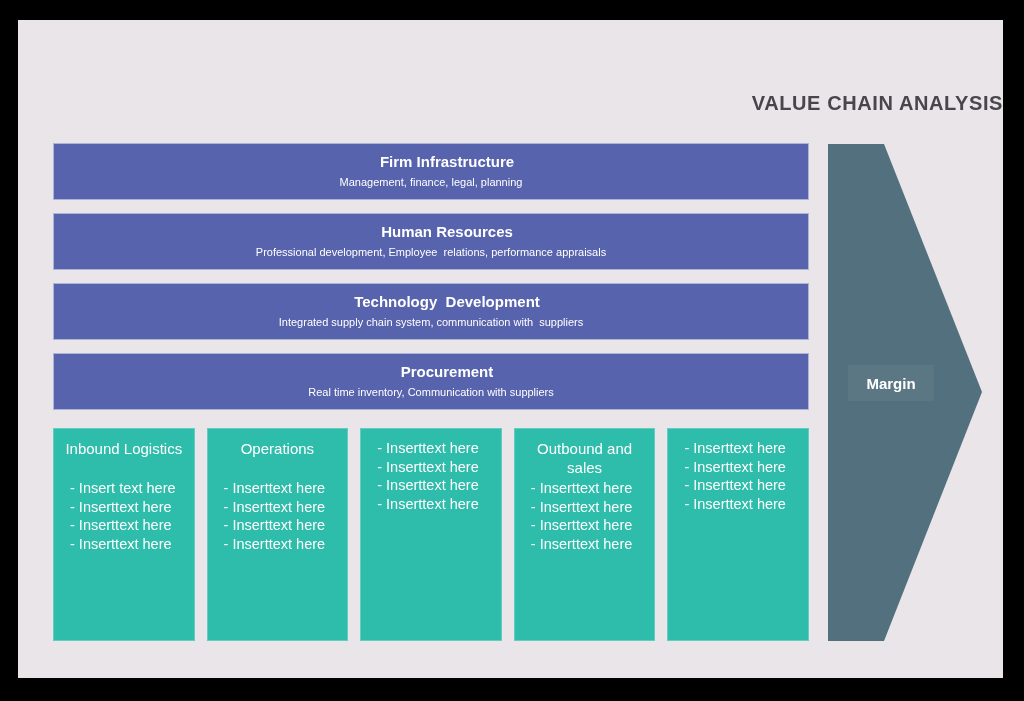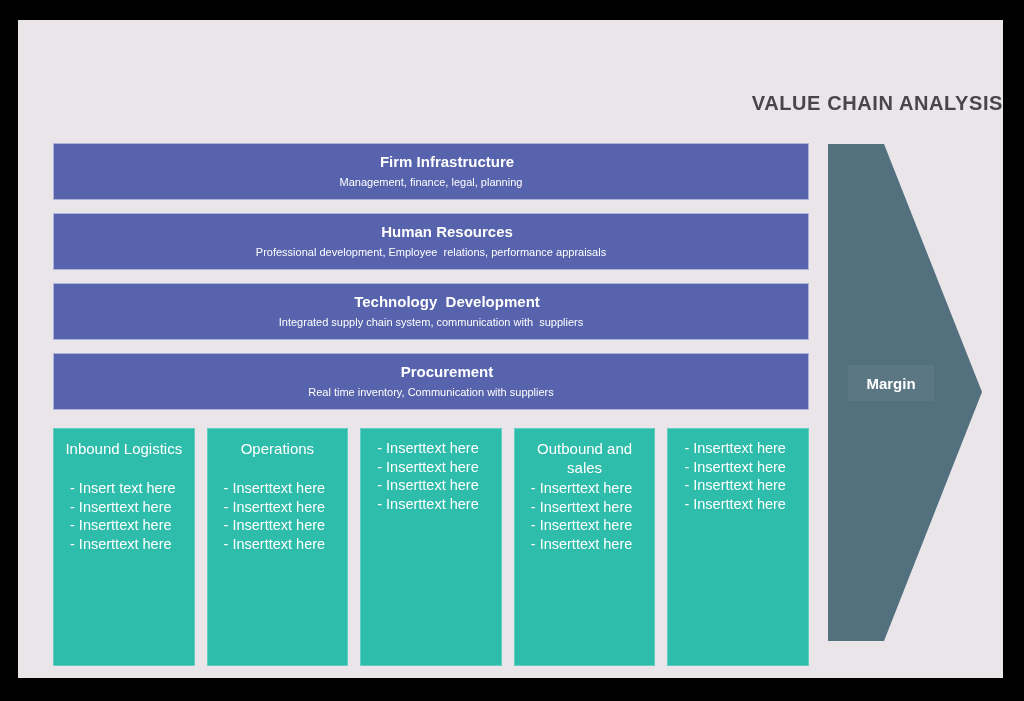--- a/index.html
+++ b/index.html
@@ -26,21 +26,21 @@
     border:1px solid var(--support-bar-border,#aeb3d8);
     box-sizing:border-box;
     color:var(--box-text,#fff);
     text-align:center;
     padding-top:8px;
   }
   .hbar-title{display:block;font-size:15px;font-weight:bold;line-height:20px;white-space:pre-wrap;padding-left:32px;}
   .hbar-subtitle{display:block;font-size:11px;line-height:20px;white-space:pre-wrap;}
   .bar-0{top:123px}.bar-1{top:193px}.bar-2{top:263px}.bar-3{top:333px}
   .vrow{
-    position:absolute;left:35px;top:408px;width:756px;height:238px;
+    position:absolute;left:35px;top:408px;width:756px;height:213px;
     display:flex;gap:12px;
   }
   .vbox{
     flex:1;
     background:var(--primary-box,#2ebcab);
     border:1px solid rgba(255,255,255,0.25);
     box-sizing:border-box;
     color:var(--box-text,#fff);
     padding:10px 6px;
   }

